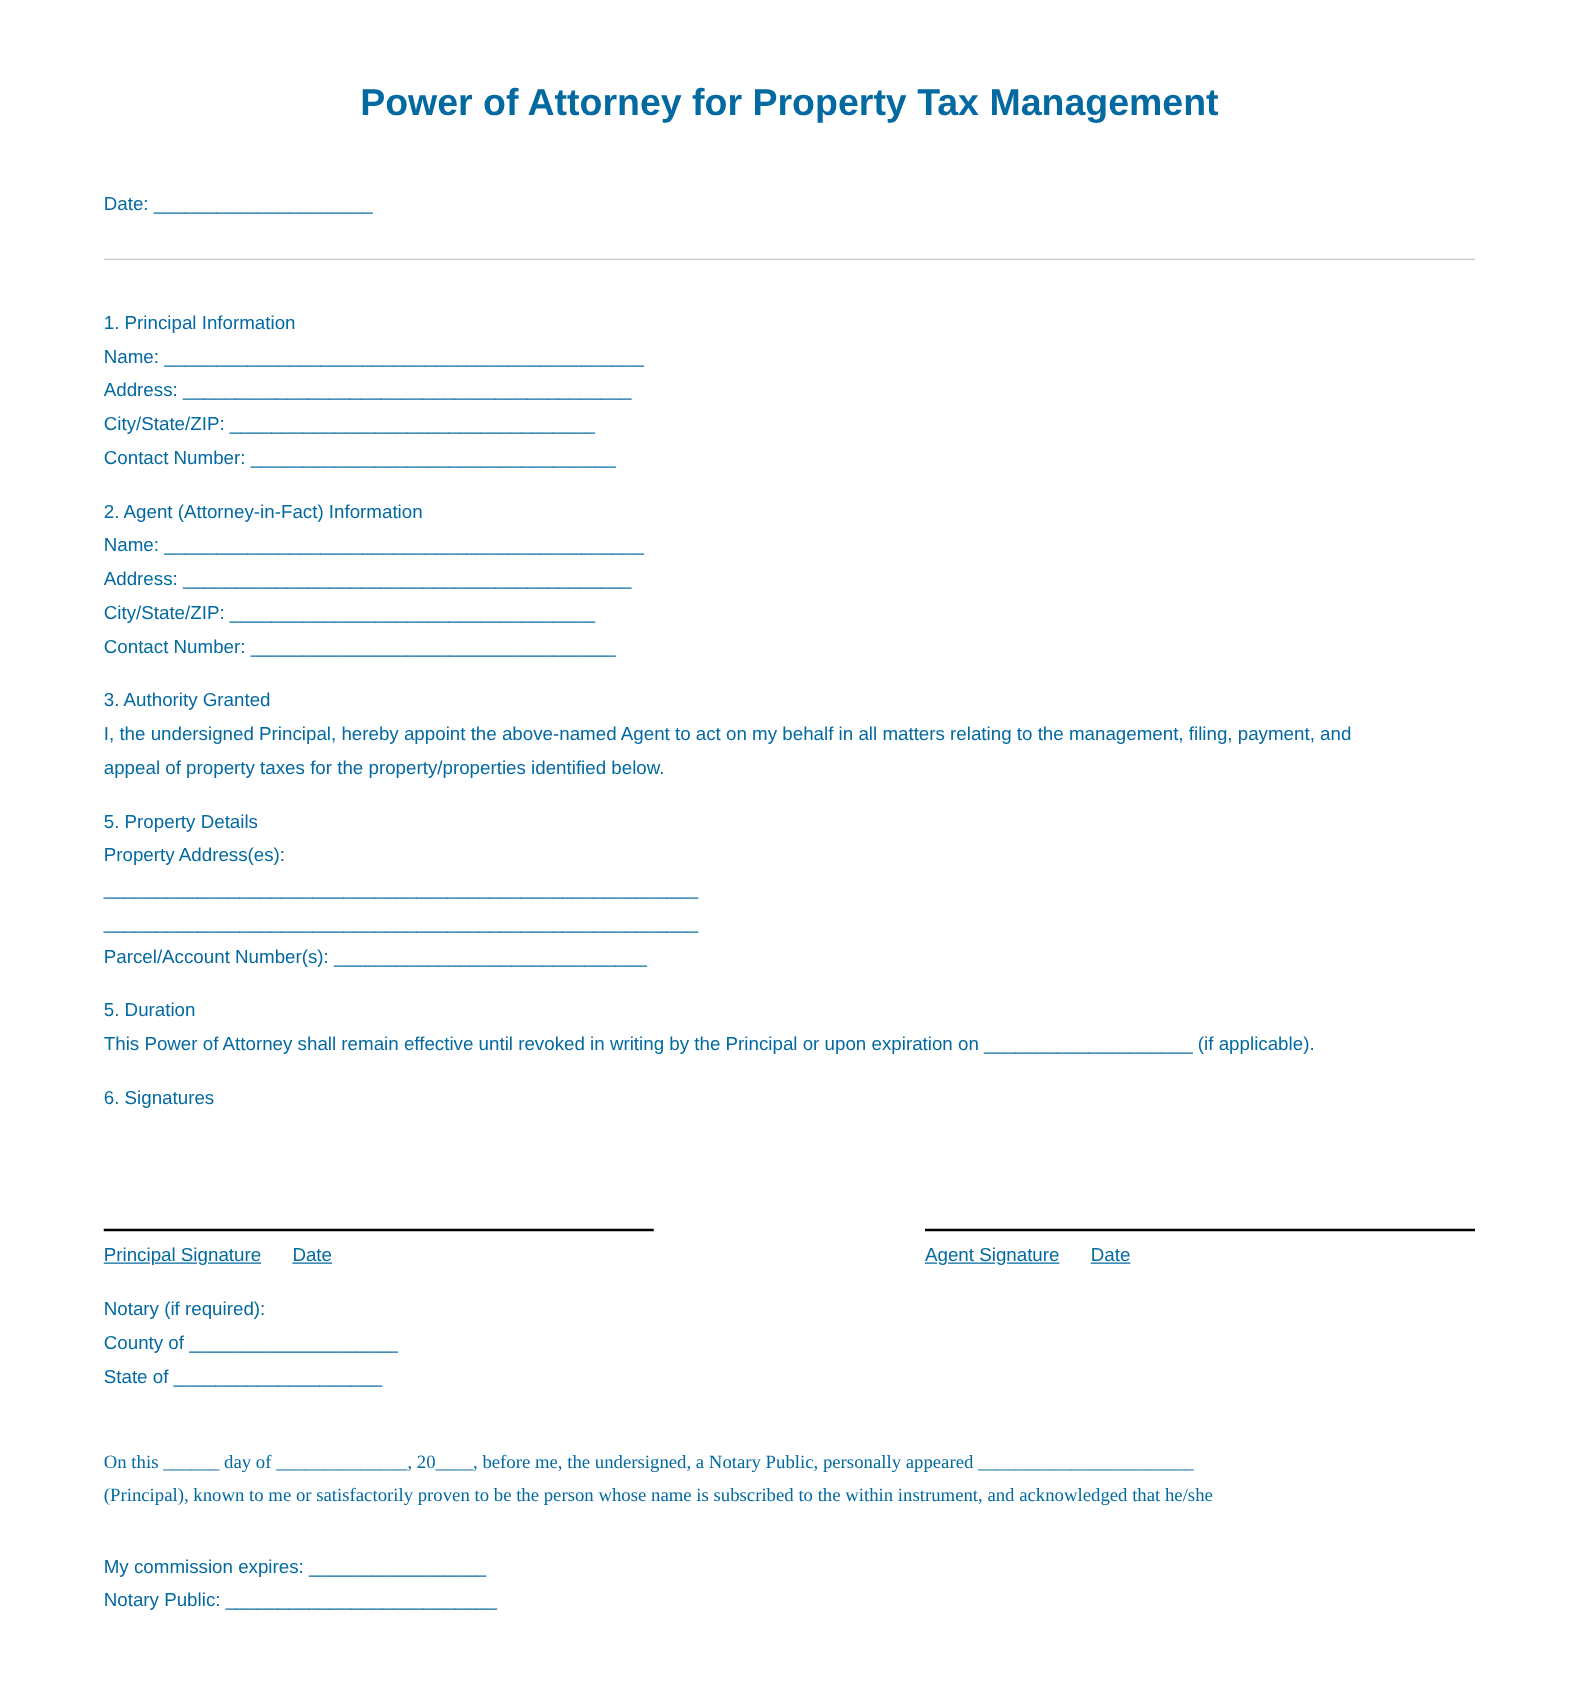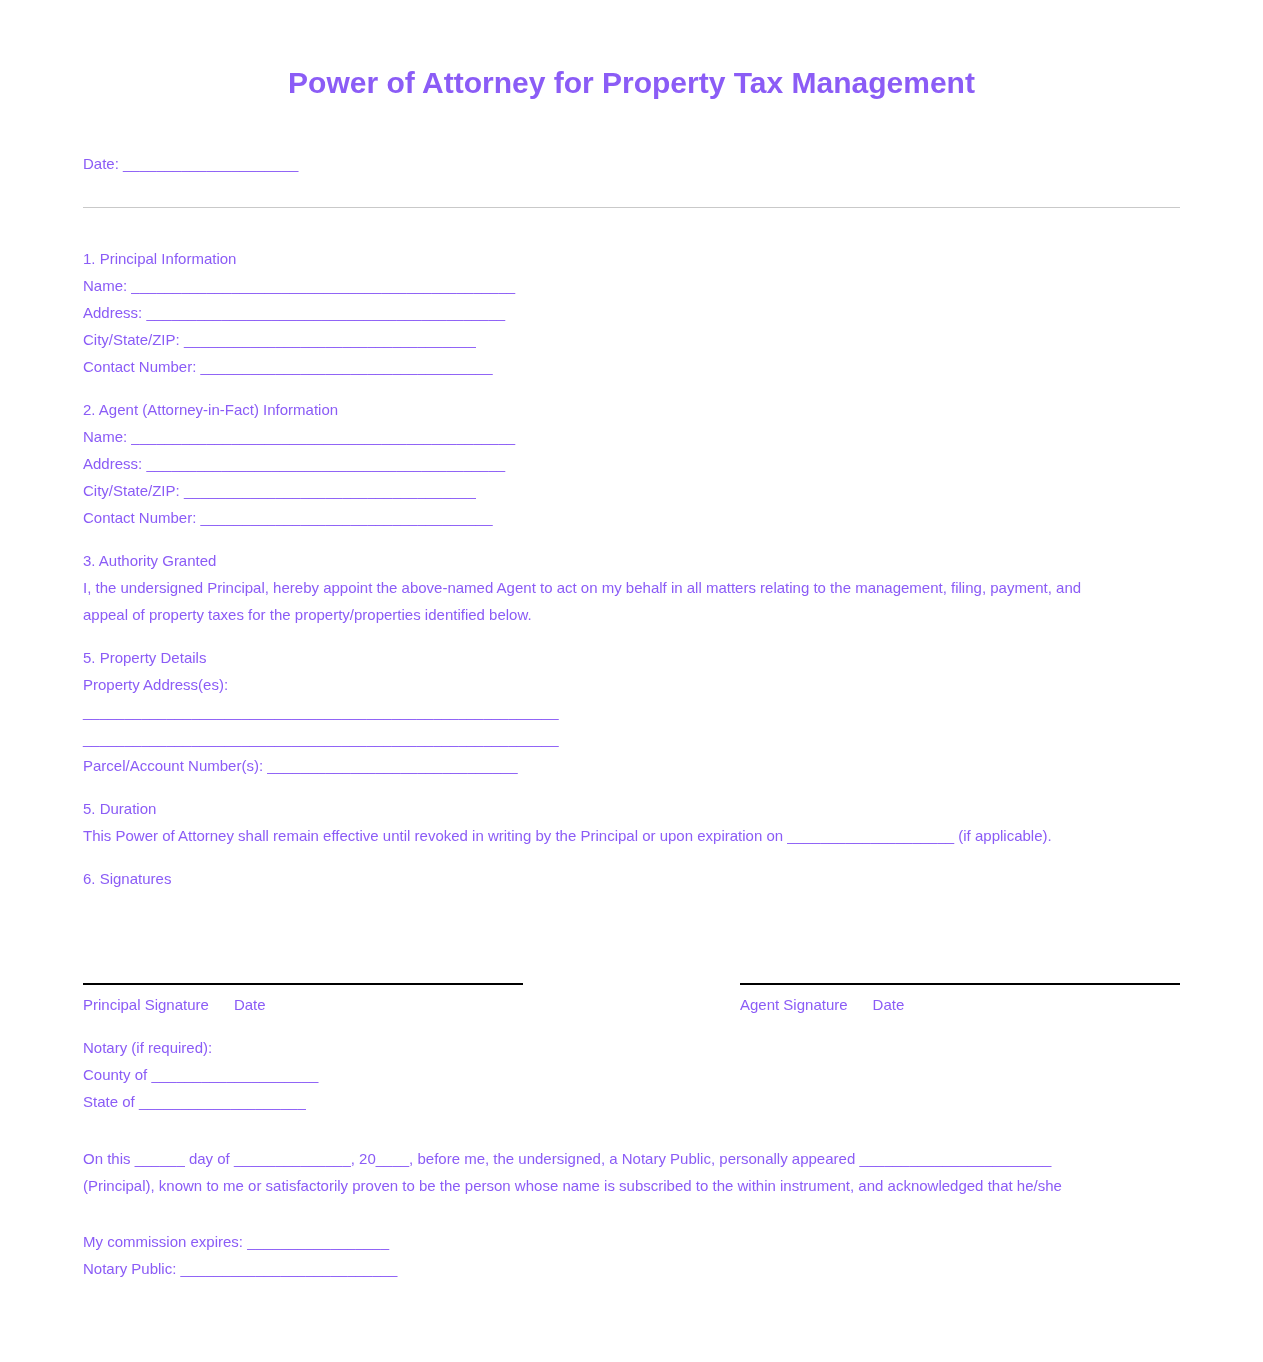--- a/index.html
+++ b/index.html
@@ -5,21 +5,21 @@
   html, body { margin: 0; padding: 0; background: #ffffff; }
   .page {
     width: 1263px;
     min-height: 1362px;
     box-sizing: border-box;
     padding: 40px 83px 55px 83px;
     background: #ffffff;
     font-family: "Liberation Sans", sans-serif;
     font-size: 15px;
     line-height: 27px;
-    color: #8b5cf6;
+    color: #0369a1;
   }
   h1.doc-title {
     font-size: 30px;
     line-height: 35px;
     font-weight: bold;
     text-align: center;
     margin: 25px 0 0 0;
   }
   p { margin: 0; }
   .date-line { margin-top: 50px; }
@@ -30,33 +30,33 @@
     margin: 30px 0 0 0;
   }
   h2.sec-heading {
     font-size: 15px;
     line-height: 27px;
     font-weight: normal;
     margin: 16px 0 0 0;
   }
   h2.sec-heading.first { margin-top: 37px; }
   .blank { letter-spacing: 0; white-space: nowrap; }
-  .notary-para { margin-top: 30px; }
+  .notary-para { margin-top: 42px; font-family: Liberation Serif, serif; }
   .notary-final { margin-top: 29px; }
   .sig-row {
     margin-top: 91px;
     display: flex;
     justify-content: space-between;
   }
   .sig-col {
     width: 440px;
     border-top: 2px solid #000000;
     padding-top: 6px;
   }
-  .sig-labels { display: flex; gap: 25px; }
+  .sig-labels { display: flex; gap: 25px; text-decoration: underline; }
 </style>
 </head>
 <body>
 
 <div class="page">
 
   <h1 class="doc-title">Power of Attorney for Property Tax Management</h1>
 
   <p class="date-line"><span>Date: </span><span class="blank">_____________________</span></p>
 

